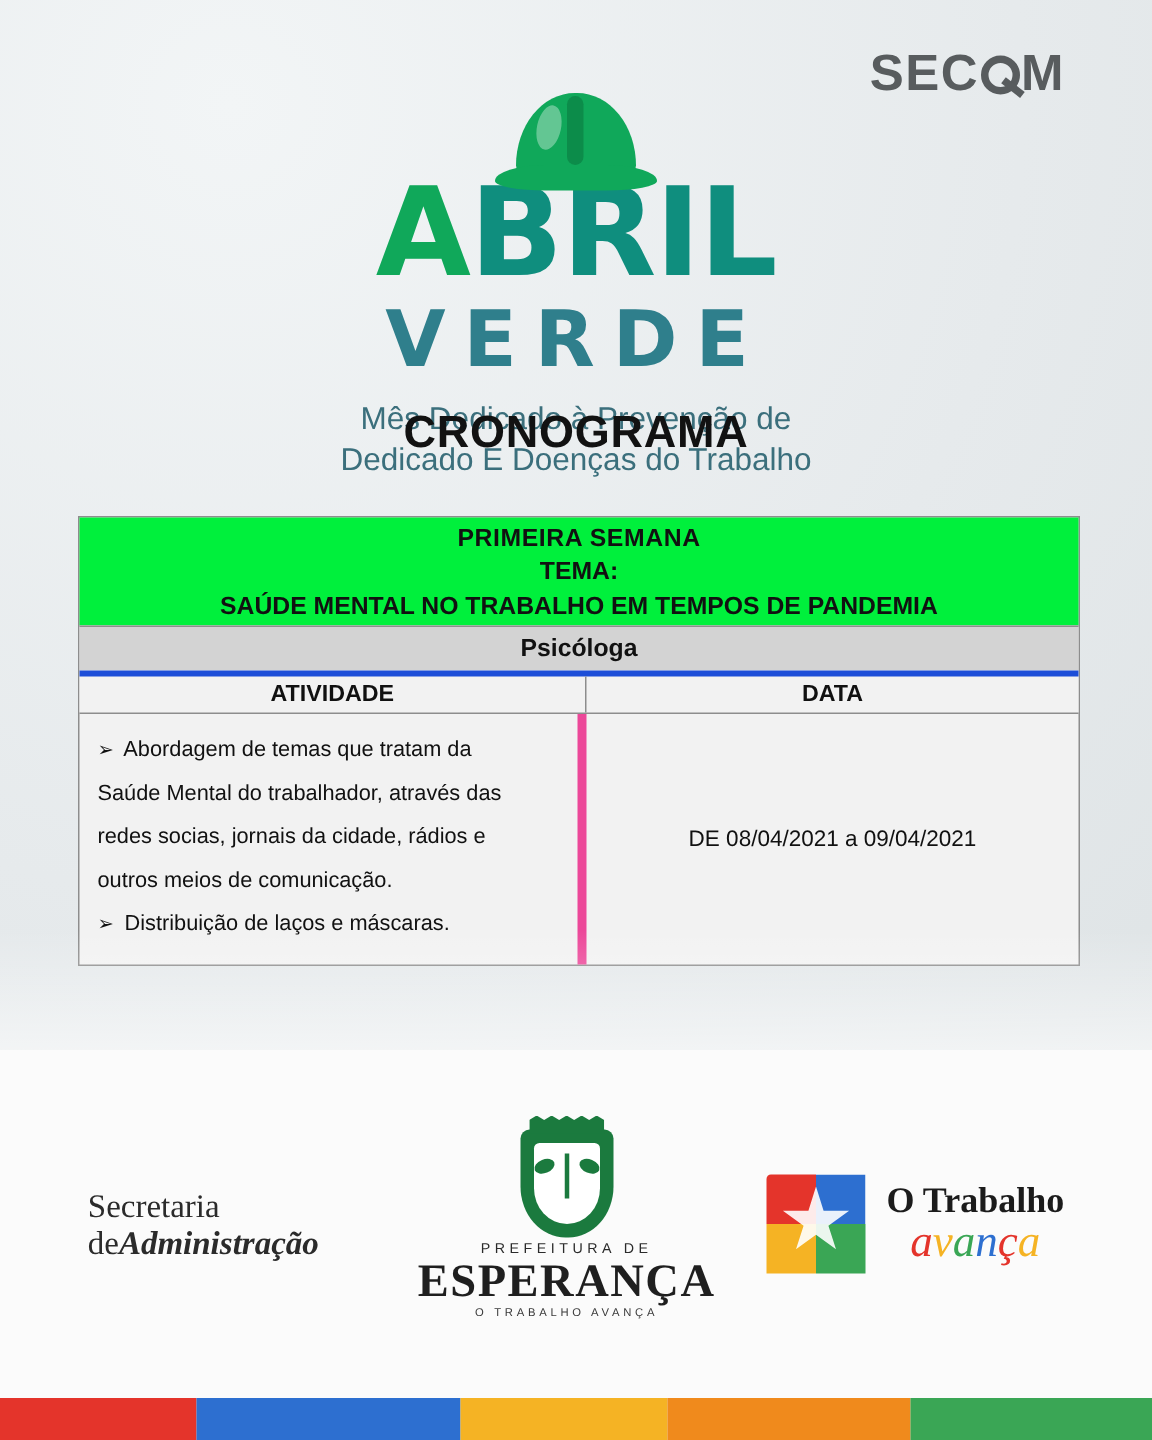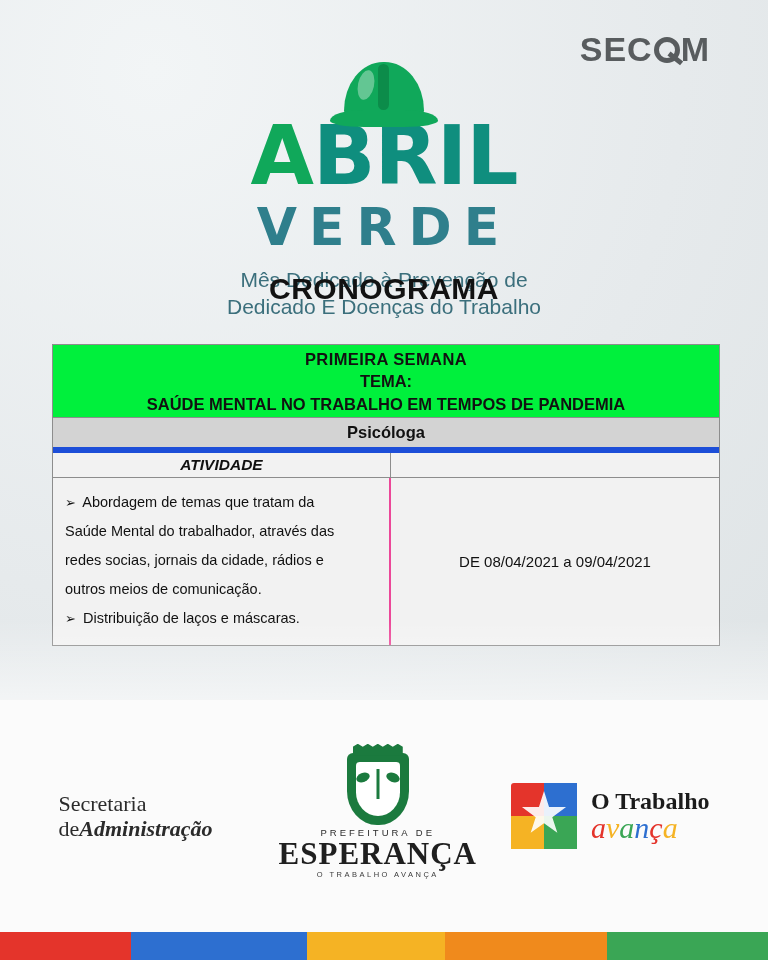--- a/index.html
+++ b/index.html
@@ -164,23 +164,22 @@
     border-top: 1px solid #8d8d8d;
     text-align: center;
     font-weight: bold;
     font-size: 16.5px;
     color: #111;
     padding: 3px 6px;
     line-height: 1.4;
   }
   .row-cols {
     display: flex;
-    border-top: 6px solid #1d4ed8;
+    border-top: 4px solid #1d4ed8;
     background: #f2f2f2;
-    font-style: italic;
   }
   .col-a {
     width: 338px;
     text-align: center;
     font-weight: bold;
     font-size: 15.5px;
     padding: 3px 0;
     border-right: 1px solid #8d8d8d;
     color: #111;
   }
@@ -192,21 +191,21 @@
     padding: 3px 0;
     color: #111;
   }
   .row-body {
     display: flex;
     border-top: 1px solid #8d8d8d;
     min-height: 148px;
   }
   .body-a {
     width: 338px;
-    border-right: 2px solid #ec4899;
+    border-right: 6px solid #ec4899;
     padding: 10px 10px 12px 12px;
     font-size: 14.5px;
     color: #111;
     line-height: 2.0;
   }
   .bullet-line { display: block; }
   .arrow {
     display: inline-block;
     width: 14px;
     color: #111;
@@ -317,21 +316,21 @@
   .logo-esp .shield .leaf1 { left: 9px; transform: rotate(-22deg); }
   .logo-esp .shield .leaf2 { right: 9px; transform: rotate(22deg); }
   .logo-esp .pref { font-size: 9.5px; letter-spacing: 3px; color: #2b2b2b; }
   .logo-esp .name {
     font-family: "Liberation Serif", serif;
     font-size: 31px; font-weight: bold; letter-spacing: 1px;
     line-height: 1.05;
   }
   .logo-esp .tag { font-size: 7.5px; letter-spacing: 2.5px; color: #3a3a3a; }
 
-  .logo-trab { display: flex; align-items: center; gap: 14px; }
+  .logo-trab { display: flex; align-items: center; gap: 14px; text-align: center; }
   .logo-trab .mosaic {
     width: 66px; height: 66px;
     position: relative;
   }
   .logo-trab .mosaic i {
     position: absolute; width: 33px; height: 33px;
   }
   .logo-trab .mosaic .q1 { left: 0; top: 0; background: #e4342b; border-radius: 3px 0 0 0; }
   .logo-trab .mosaic .q2 { left: 33px; top: 0; background: #2d6fd0; clip-path: polygon(0 0,100% 0,100% 100%,0 100%); }
   .logo-trab .mosaic .q3 { left: 0; top: 33px; background: #f5b324; }
@@ -409,20 +408,21 @@
       <div class="l2">TEMA:</div>
       <div class="l3">SAÚDE MENTAL NO TRABALHO EM TEMPOS DE PANDEMIA</div>
     </div>
 
     <div class="row-author">
       <div>Psicóloga</div>
     </div>
 
     <div class="row-cols">
       <div class="col-a">ATIVIDADE</div>
+      <div class="col-b">DATA</div>
     </div>
 
     <div class="row-body">
       <div class="body-a">
         <span class="bullet-line">
           <span class="arrow">➢</span>
           <span>Abordagem de temas que tratam da</span>
         </span>
         <span class="bullet-line">
           <span>Saúde Mental do trabalhador, através das</span>

